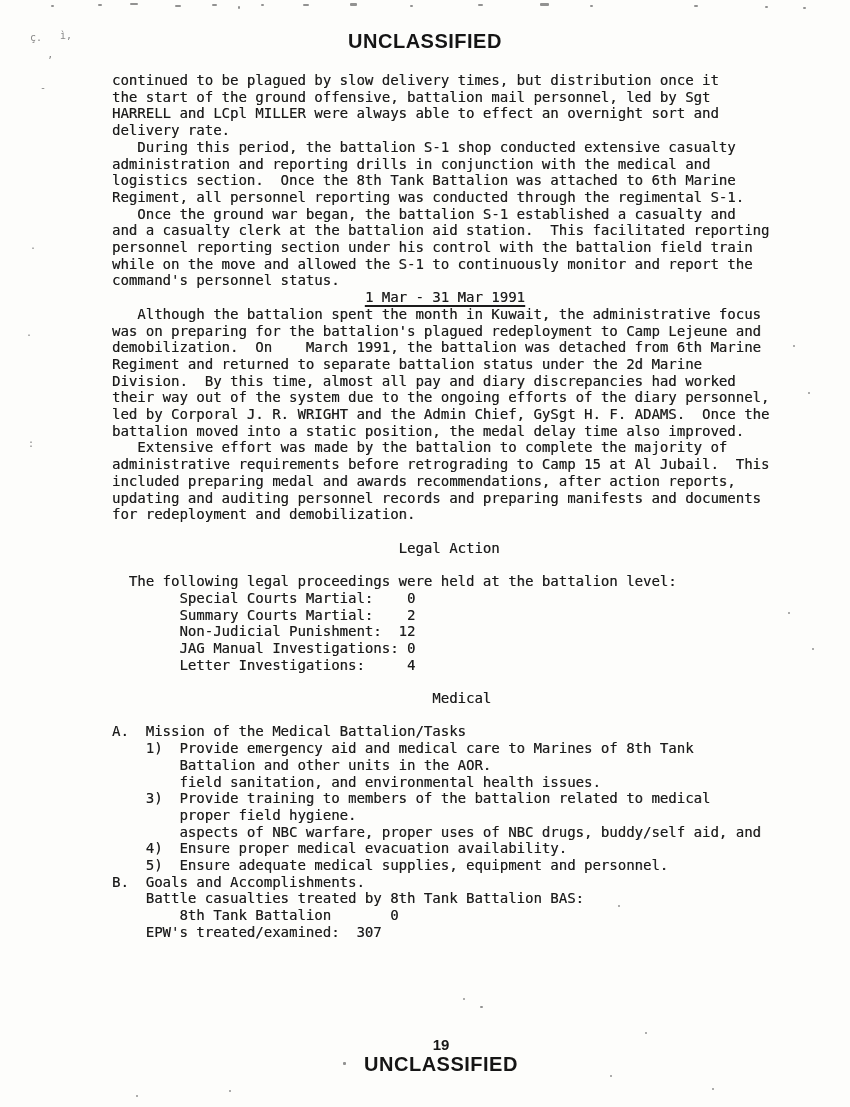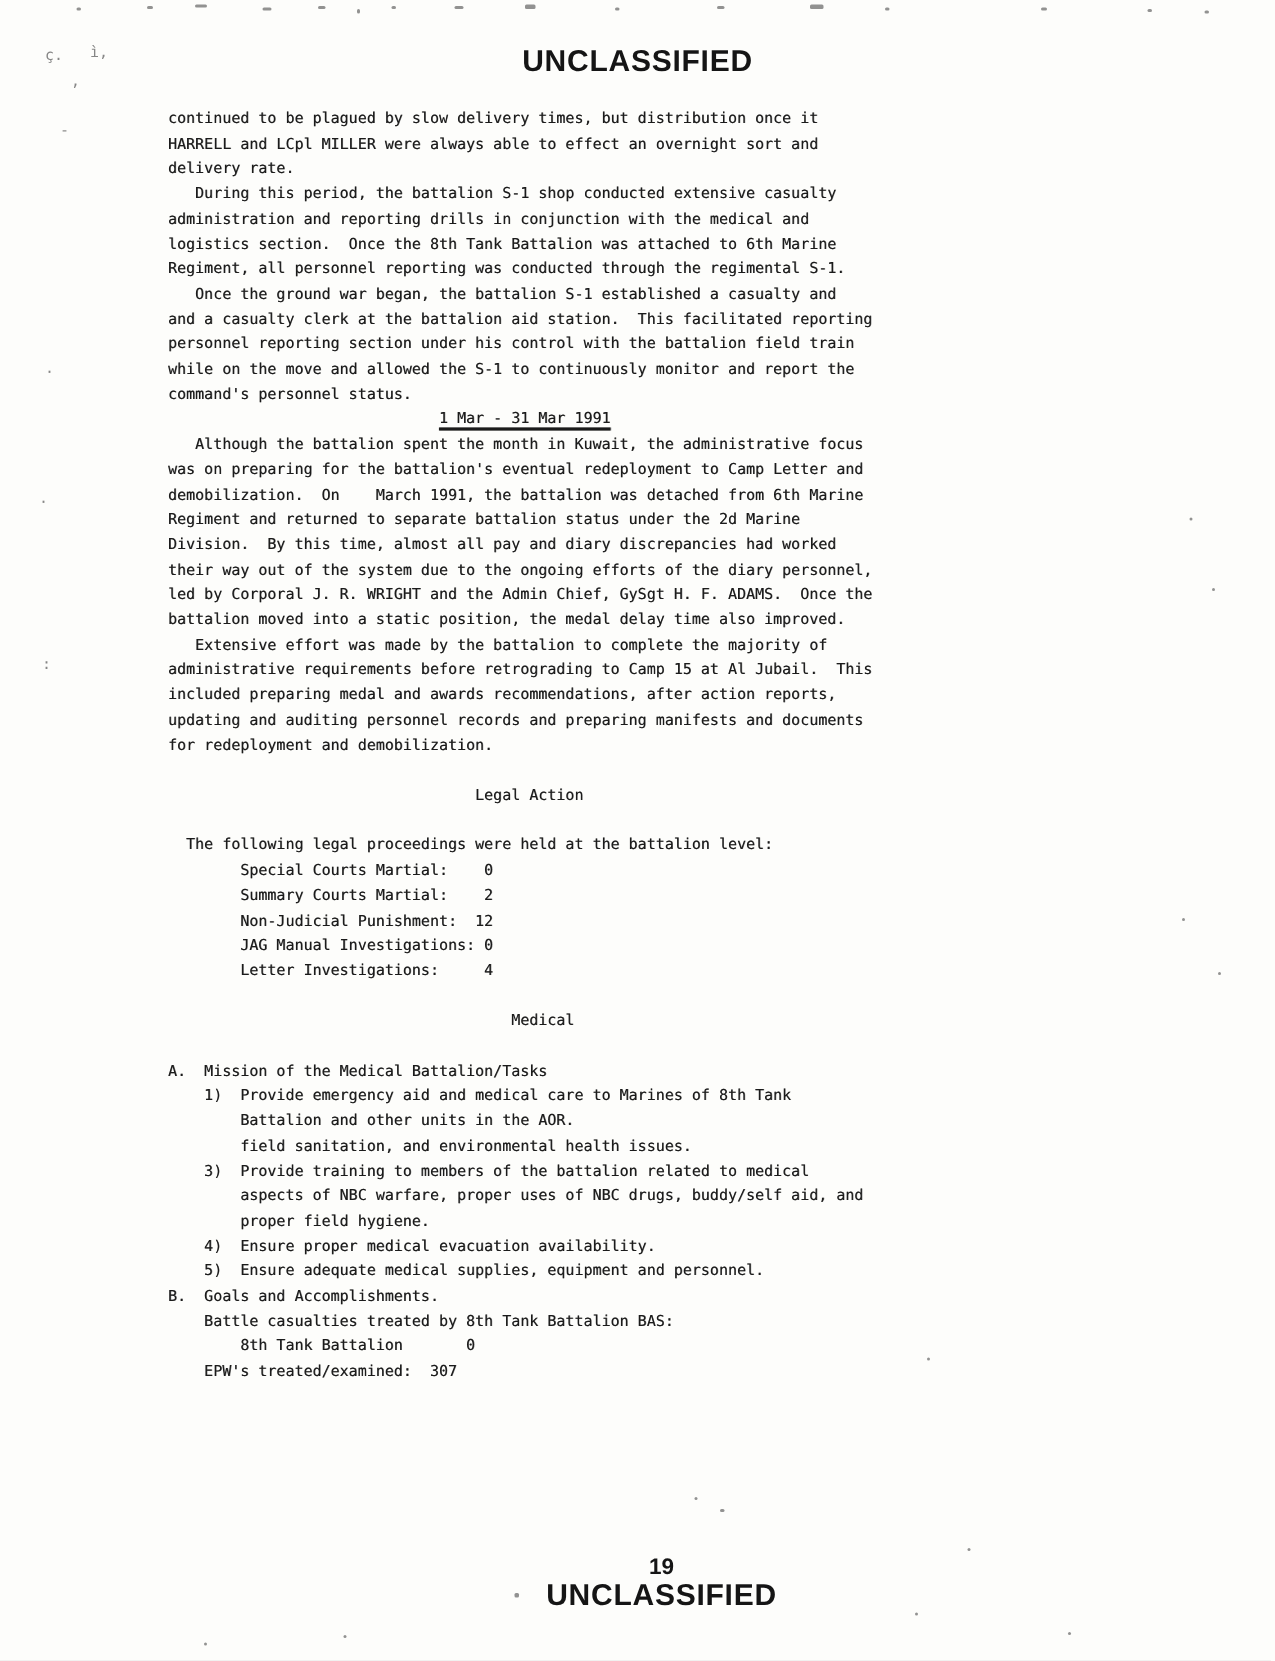--- a/index.html
+++ b/index.html
@@ -30,21 +30,21 @@
     transform: translateX(16px);
     font-family: "Liberation Sans", sans-serif;
     color: #151515;
   }
   .footer-pagenum { font-size: 15px; font-weight: 600; line-height: 17px; }
   .footer-classification { font-size: 20px; font-weight: bold; line-height: 22px; letter-spacing: 0.5px; }
   .doc {
     position: absolute;
     left: 112px;
     top: 72px;
-    font-size: 10px;
+    font-size: 14px;
     line-height: 16.7px;
     color: #1b1b1b;
     text-shadow: 0.3px 0 0 rgba(20,20,20,0.55);
   }
   .line { white-space: pre; min-height: 16.7px; }
   .ul {
     text-decoration: underline;
     text-decoration-thickness: 1.5px;
     text-underline-offset: 3px;
   }
@@ -65,34 +65,35 @@
 </style>
 </head>
 <body>
 
 <div class="page">
 
   <div class="stamp stamp-header">UNCLASSIFIED</div>
 
   <div class="doc">
       <div class="line">continued to be plagued by slow delivery times, but distribution once it</div>
+      <div class="line">the start of the ground offensive, battalion mail personnel, led by Sgt</div>
       <div class="line">HARRELL and LCpl MILLER were always able to effect an overnight sort and</div>
       <div class="line">delivery rate.</div>
       <div class="line">   During this period, the battalion S-1 shop conducted extensive casualty</div>
       <div class="line">administration and reporting drills in conjunction with the medical and</div>
       <div class="line">logistics section.  Once the 8th Tank Battalion was attached to 6th Marine</div>
       <div class="line">Regiment, all personnel reporting was conducted through the regimental S-1.</div>
       <div class="line">   Once the ground war began, the battalion S-1 established a casualty and</div>
       <div class="line">and a casualty clerk at the battalion aid station.  This facilitated reporting</div>
       <div class="line">personnel reporting section under his control with the battalion field train</div>
       <div class="line">while on the move and allowed the S-1 to continuously monitor and report the</div>
       <div class="line">command's personnel status.</div>
       <div class="line">                              <span class="ul">1 Mar - 31 Mar 1991</span></div>
       <div class="line">   Although the battalion spent the month in Kuwait, the administrative focus</div>
-      <div class="line">was on preparing for the battalion's eventual redeployment to Camp Letter and</div>
+      <div class="line">was on preparing for the battalion's plagued redeployment to Camp Lejeune and</div>
       <div class="line">demobilization.  On    March 1991, the battalion was detached from 6th Marine</div>
       <div class="line">Regiment and returned to separate battalion status under the 2d Marine</div>
       <div class="line">Division.  By this time, almost all pay and diary discrepancies had worked</div>
       <div class="line">their way out of the system due to the ongoing efforts of the diary personnel,</div>
       <div class="line">led by Corporal J. R. WRIGHT and the Admin Chief, GySgt H. F. ADAMS.  Once the</div>
       <div class="line">battalion moved into a static position, the medal delay time also improved.</div>
       <div class="line">   Extensive effort was made by the battalion to complete the majority of</div>
       <div class="line">administrative requirements before retrograding to Camp 15 at Al Jubail.  This</div>
       <div class="line">included preparing medal and awards recommendations, after action reports,</div>
       <div class="line">updating and auditing personnel records and preparing manifests and documents</div>
@@ -107,22 +108,22 @@
       <div class="line">        JAG Manual Investigations: 0</div>
       <div class="line">        Letter Investigations:     4</div>
       <div class="line">&nbsp;</div>
       <div class="line">                                      Medical</div>
       <div class="line">&nbsp;</div>
       <div class="line">A.  Mission of the Medical Battalion/Tasks</div>
       <div class="line">    1)  Provide emergency aid and medical care to Marines of 8th Tank</div>
       <div class="line">        Battalion and other units in the AOR.</div>
       <div class="line">        field sanitation, and environmental health issues.</div>
       <div class="line">    3)  Provide training to members of the battalion related to medical</div>
+      <div class="line">        proper field hygiene.</div>
       <div class="line">        aspects of NBC warfare, proper uses of NBC drugs, buddy/self aid, and</div>
-      <div class="line">        proper field hygiene.</div>
       <div class="line">    4)  Ensure proper medical evacuation availability.</div>
       <div class="line">    5)  Ensure adequate medical supplies, equipment and personnel.</div>
       <div class="line">B.  Goals and Accomplishments.</div>
       <div class="line">    Battle casualties treated by 8th Tank Battalion BAS:</div>
       <div class="line">        8th Tank Battalion       0</div>
       <div class="line">    EPW's treated/examined:  307</div>
     </div>
 
   <div class="footer-block">
     <div class="footer-pagenum">19</div>

